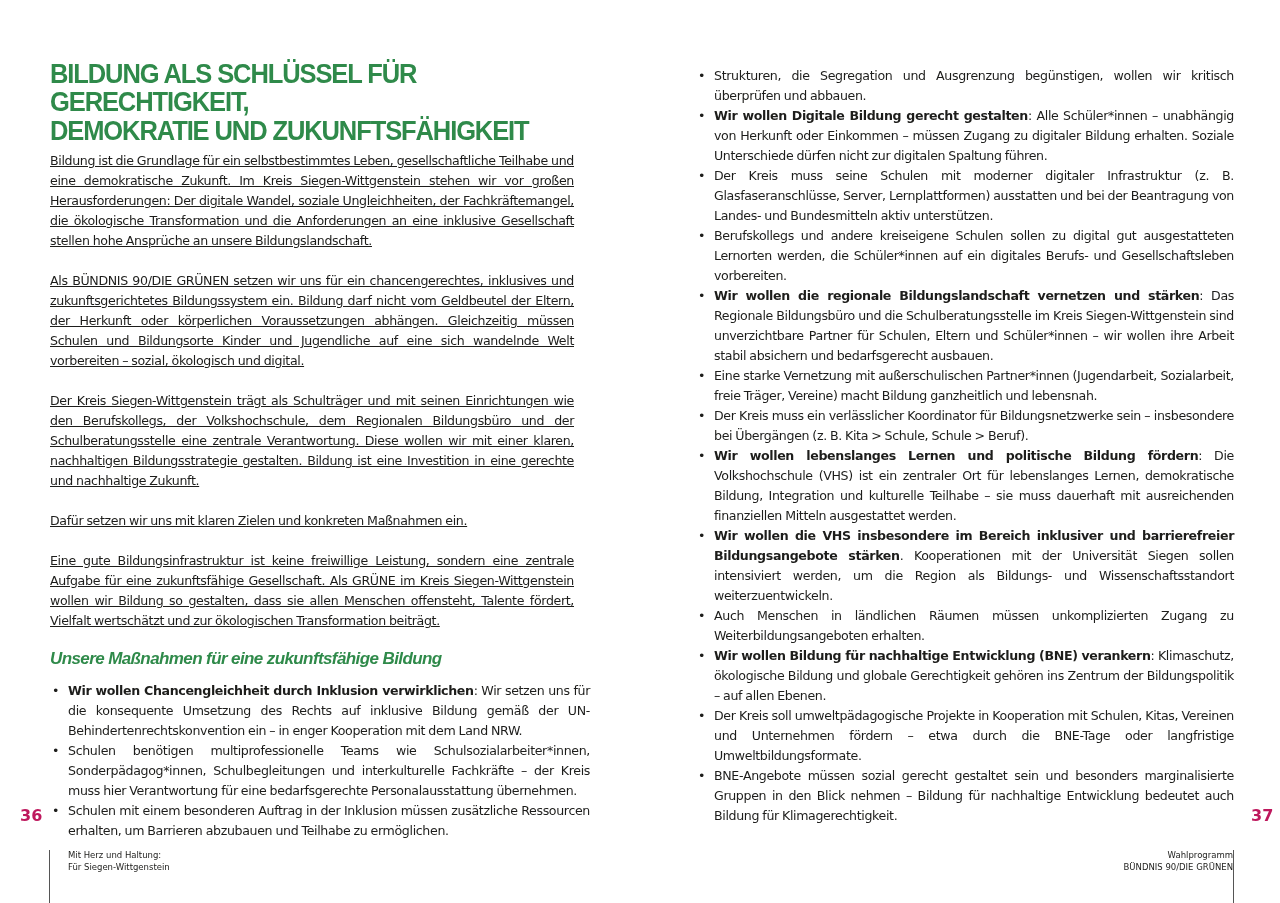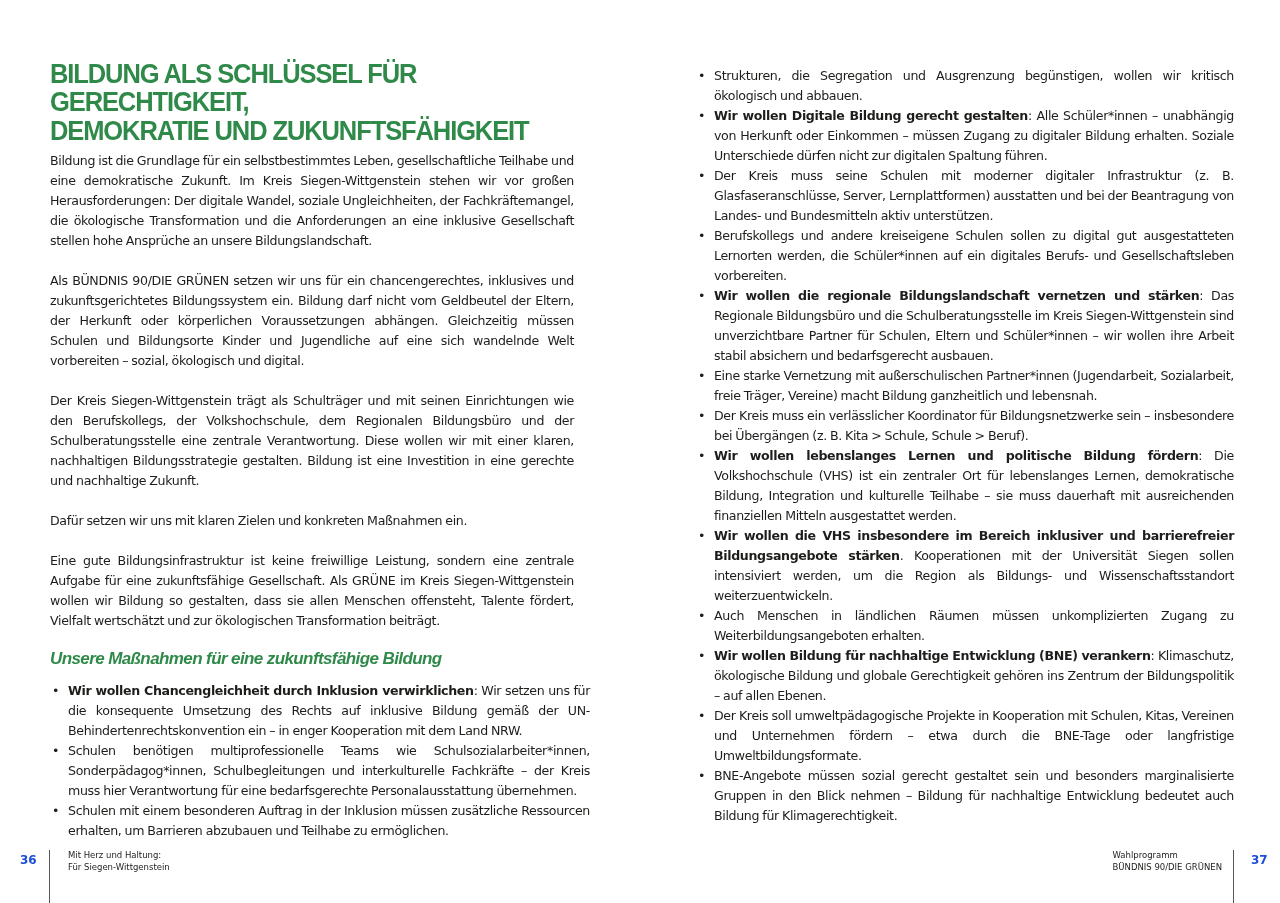--- a/index.html
+++ b/index.html
@@ -12,35 +12,35 @@
   .page-right { left:640px; width:640px; }
   .col-left { position:absolute; left:50px; top:60px; width:540px; }
   .col-right { position:absolute; left:56px; top:66px; width:538px; }
   .title {
     font-family:"Liberation Sans", sans-serif; font-weight:900; color:#2f8a4a;
     font-size:25.5px; line-height:27px; letter-spacing:-1.1px; margin:0 0 10px 0;
     text-transform:uppercase; transform:scaleY(1.05); transform-origin:top left;
   }
   .para {
     font-family:"DejaVu Sans", sans-serif; font-size:12.6px; line-height:20px;
-    text-align:justify; margin:0 16px 20px 0; letter-spacing:-0.35px; word-spacing:-0.5px;
+    text-align:justify; margin:0 16px 20px 0; letter-spacing:-0.35px; word-spacing:-0.5px;text-decoration:underline;
   }
   .subhead {
     font-family:"Liberation Sans", sans-serif; font-style:italic; font-weight:700;
     color:#2f8a4a; font-size:17px; line-height:20px; margin:-2px 0 12px 0; letter-spacing:-0.6px;
   }
   ul.bullets { list-style:none; margin:0; padding:0; }
   ul.bullets li {
     position:relative; padding-left:18px; font-family:"DejaVu Sans", sans-serif;
     font-size:12.6px; line-height:20px; text-align:justify; letter-spacing:-0.35px; word-spacing:-0.5px;
   }
   ul.bullets li .dot { position:absolute; left:2px; top:0; }
   ul.bullets li b { font-weight:700; }
   .footer-num {
-    position:absolute; top:853px; font-family:"DejaVu Sans", sans-serif; font-weight:700; font-size:12px; color:#1d4ed8;
+    position:absolute; top:806px; font-family:"DejaVu Sans", sans-serif; font-weight:700; font-size:16px; color:#be185d;
   }
   .footer-line { position:absolute; top:850px; width:1px; height:53px; background:#555; }
   .footer-text { position:absolute; top:849px; font-family:"DejaVu Sans", sans-serif; font-size:8.5px; line-height:12px; color:#1d1d1b; }
 </style>
 </head>
 <body>
 
 <div class="page page-left">
   <div class="col-left">
     <h1 class="title">
@@ -64,35 +64,35 @@
   <div class="footer-line" style="left:49px;"></div>
   <div class="footer-text" style="left:68px;">
     <div>Mit Herz und Haltung:</div>
     <div>Für Siegen-Wittgenstein</div>
   </div>
 </div>
 
 <div class="page page-right">
   <div class="col-right">
     <ul class="bullets">
-      <li><span class="dot">•</span><span>Strukturen, die Segregation und Ausgrenzung begünstigen, wollen wir kritisch ökologisch und abbauen.</span></li>
+      <li><span class="dot">•</span><span>Strukturen, die Segregation und Ausgrenzung begünstigen, wollen wir kritisch überprüfen und abbauen.</span></li>
       <li><span class="dot">•</span><b>Wir wollen Digitale Bildung gerecht gestalten</b><span>: Alle Schüler*innen – unabhängig von Herkunft oder Einkommen – müssen Zugang zu digitaler Bildung erhalten. Soziale Unterschiede dürfen nicht zur digitalen Spaltung führen.</span></li>
       <li><span class="dot">•</span><span>Der Kreis muss seine Schulen mit moderner digitaler Infrastruktur (z. B. Glasfaseranschlüsse, Server, Lernplattformen) ausstatten und bei der Beantragung von Landes- und Bundesmitteln aktiv unterstützen.</span></li>
       <li><span class="dot">•</span><span>Berufskollegs und andere kreiseigene Schulen sollen zu digital gut ausgestatteten Lernorten werden, die Schüler*innen auf ein digitales Berufs- und Gesellschaftsleben vorbereiten.</span></li>
       <li><span class="dot">•</span><b>Wir wollen die regionale Bildungslandschaft vernetzen und stärken</b><span>: Das Regionale Bildungsbüro und die Schulberatungsstelle im Kreis Siegen-Wittgenstein sind unverzichtbare Partner für Schulen, Eltern und Schüler*innen – wir wollen ihre Arbeit stabil absichern und bedarfsgerecht ausbauen.</span></li>
       <li><span class="dot">•</span><span>Eine starke Vernetzung mit außerschulischen Partner*innen (Jugendarbeit, Sozialarbeit, freie Träger, Vereine) macht Bildung ganzheitlich und lebensnah.</span></li>
       <li><span class="dot">•</span><span>Der Kreis muss ein verlässlicher Koordinator für Bildungsnetzwerke sein – insbesondere bei Übergängen (z. B. Kita &gt; Schule, Schule &gt; Beruf).</span></li>
       <li><span class="dot">•</span><b>Wir wollen lebenslanges Lernen und politische Bildung fördern</b><span>: Die Volkshochschule (VHS) ist ein zentraler Ort für lebenslanges Lernen, demokratische Bildung, Integration und kulturelle Teilhabe – sie muss dauerhaft mit ausreichenden finanziellen Mitteln ausgestattet werden.</span></li>
       <li><span class="dot">•</span><b>Wir wollen die VHS insbesondere im Bereich inklusiver und barrierefreier Bildungsangebote stärken</b><span>. Kooperationen mit der Universität Siegen sollen intensiviert werden, um die Region als Bildungs- und Wissenschaftsstandort weiterzuentwickeln.</span></li>
       <li><span class="dot">•</span><span>Auch Menschen in ländlichen Räumen müssen unkomplizierten Zugang zu Weiterbildungsangeboten erhalten.</span></li>
       <li><span class="dot">•</span><b>Wir wollen Bildung für nachhaltige Entwicklung (BNE) verankern</b><span>: Klimaschutz, ökologische Bildung und globale Gerechtigkeit gehören ins Zentrum der Bildungspolitik – auf allen Ebenen.</span></li>
       <li><span class="dot">•</span><span>Der Kreis soll umweltpädagogische Projekte in Kooperation mit Schulen, Kitas, Vereinen und Unternehmen fördern – etwa durch die BNE-Tage oder langfristige Umweltbildungsformate.</span></li>
       <li><span class="dot">•</span><span>BNE-Angebote müssen sozial gerecht gestaltet sein und besonders marginalisierte Gruppen in den Blick nehmen – Bildung für nachhaltige Entwicklung bedeutet auch Bildung für Klimagerechtigkeit.</span></li>
     </ul>
   </div>
 
-  <div class="footer-text" style="right:58px; text-align:left;">
+  <div class="footer-text" style="right:47px; text-align:right;">
     <div>Wahlprogramm</div>
     <div>BÜNDNIS 90/DIE GRÜNEN</div>
   </div>
   <div class="footer-line" style="left:593px;"></div>
   <div class="footer-num" style="left:611px;text-align:center;">37</div>
 </div>
 
 </body></html>

